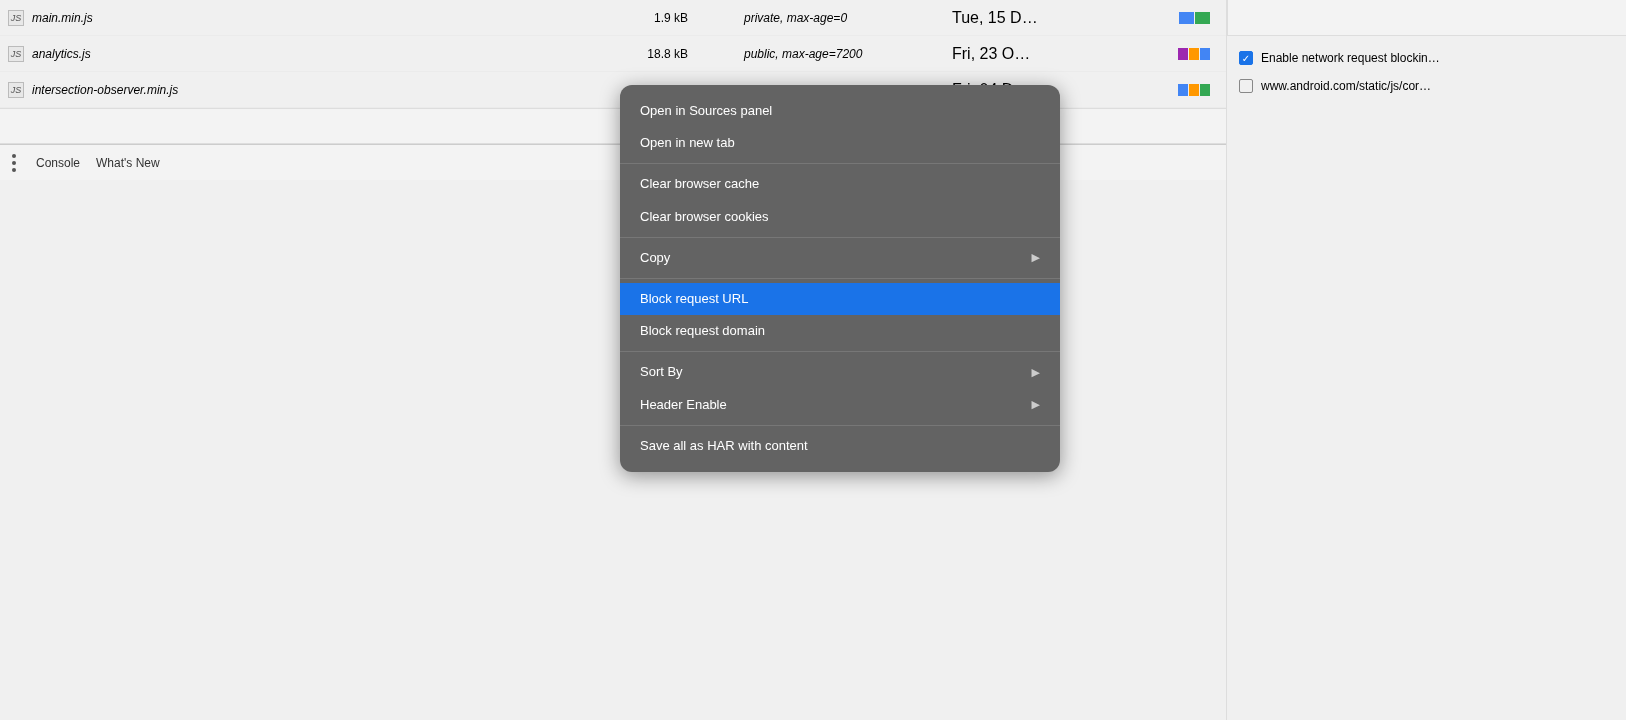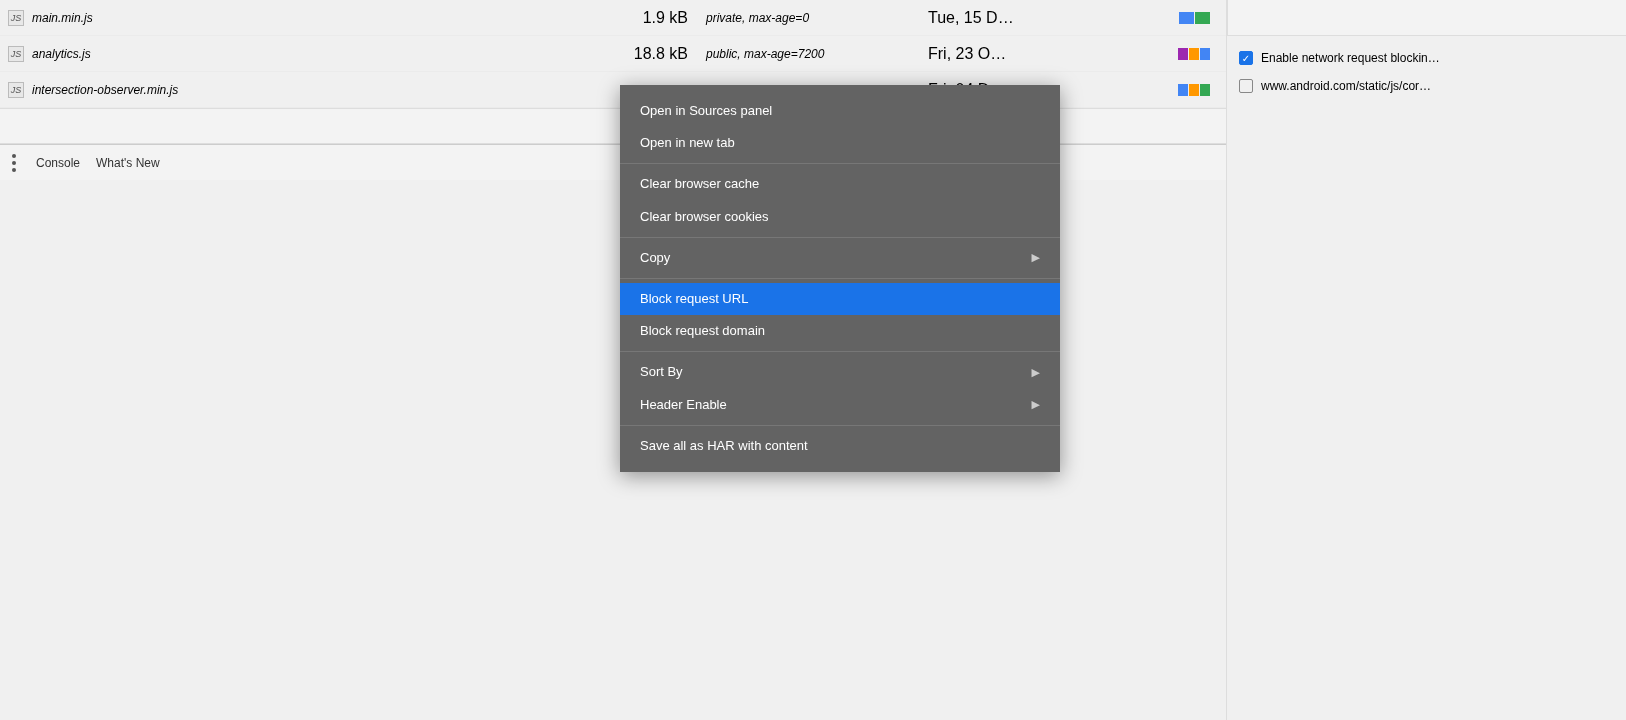--- a/index.html
+++ b/index.html
@@ -28,28 +28,29 @@
       gap: 8px;
       color: #000;
       font-size: 12px;
       overflow: hidden;
     }
 
     .col-size {
       flex: 0 0 100px;
       text-align: right;
       color: #000;
-      font-size: 16px;
+      font-size: 12px;
     }
 
     .col-cache {
       flex: 0 0 220px;
-      padding-left: 18px;
+      padding-left: 32px;
       color: #000;
       font-size: 12px;
+      margin-left: 24px;
     }
 
     .col-time {
       flex: 0 0 160px;
       padding-left: 20px;
       color: #000;
       font-size: 16px;
     }
 
     .col-waterfall {
@@ -202,21 +203,21 @@
       flex-shrink: 0;
     }
 
     
     .context-menu {
       position: absolute;
       top: 85px;
       left: 620px;
       width: 440px;
       background: #636363;
-      border-radius: 0;
+      border-radius: 12px;
       padding: 6px 0;
       box-shadow: 0 4px 20px rgba(0,0,0,0.4);
       z-index: 1000;
     }
 
     .menu-section {
       padding: 4px 0;
       border-bottom: 1px solid #777;
     }
 

